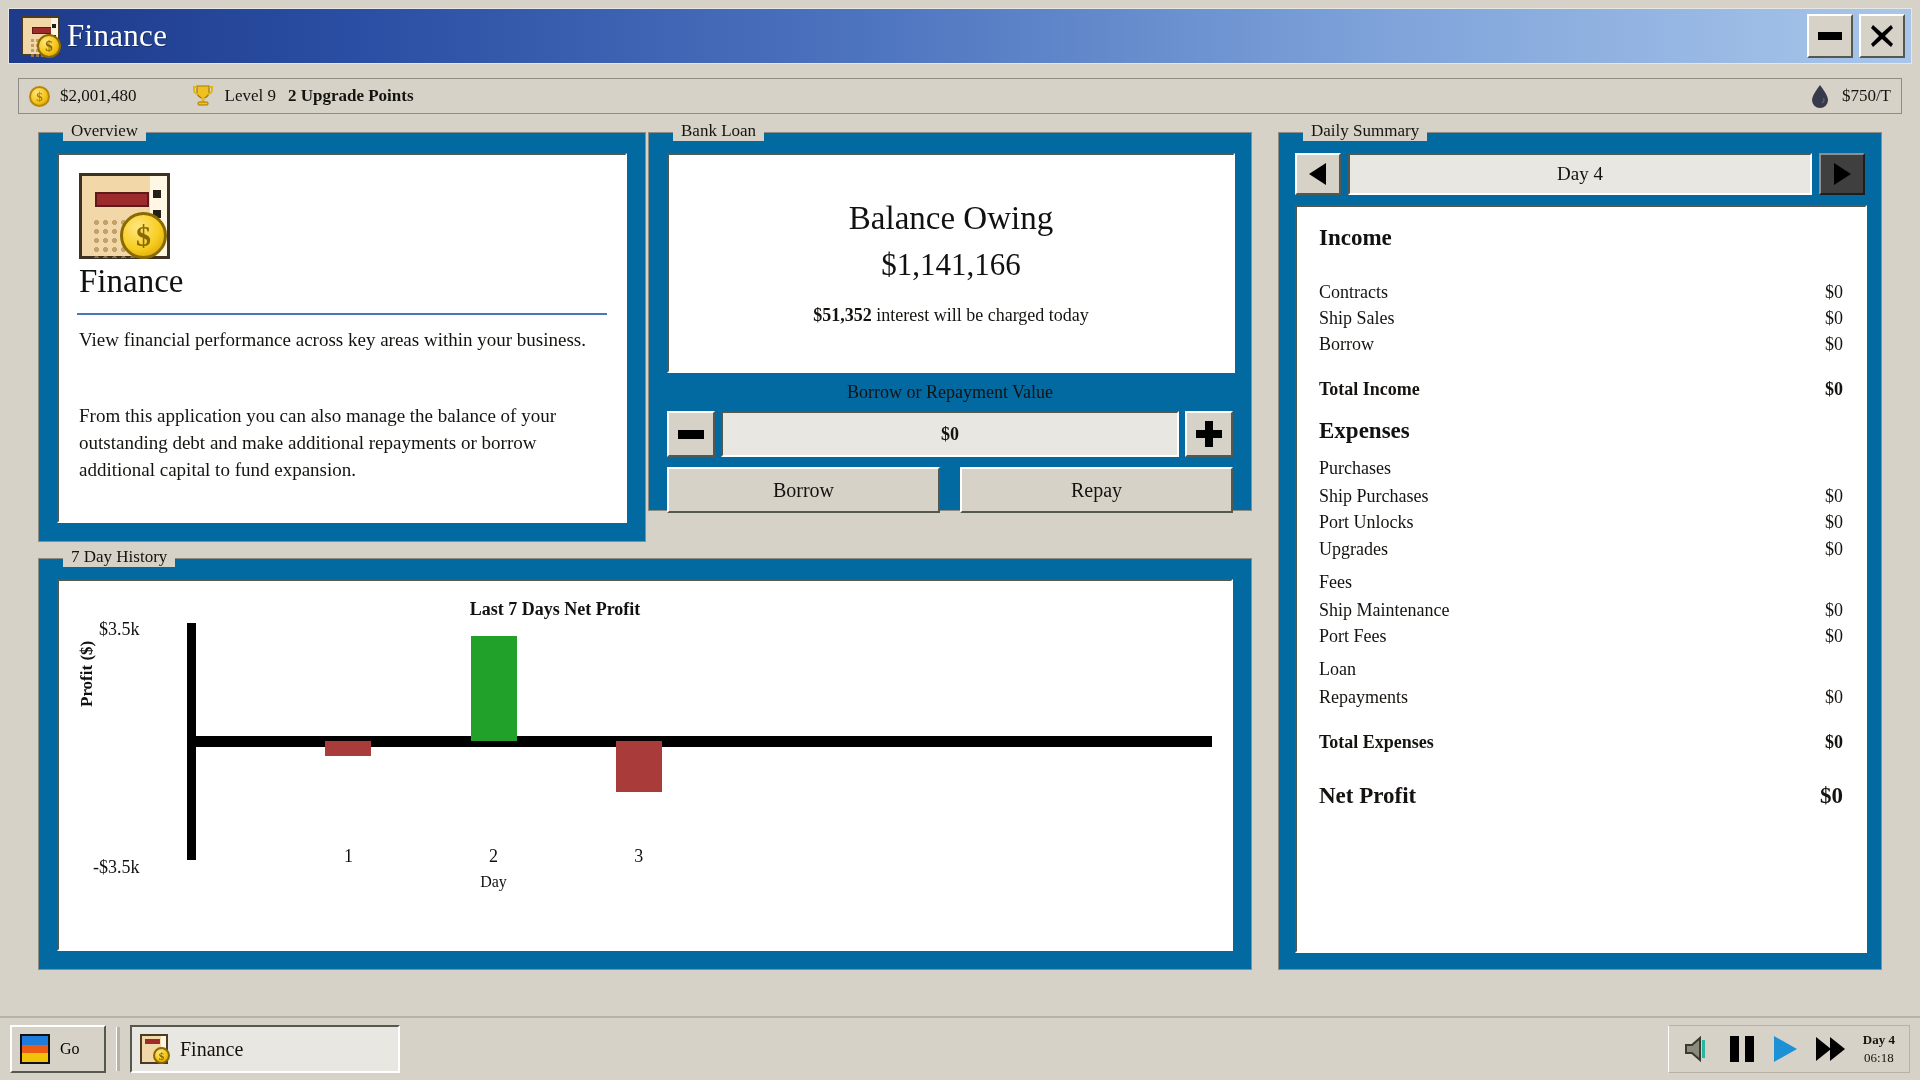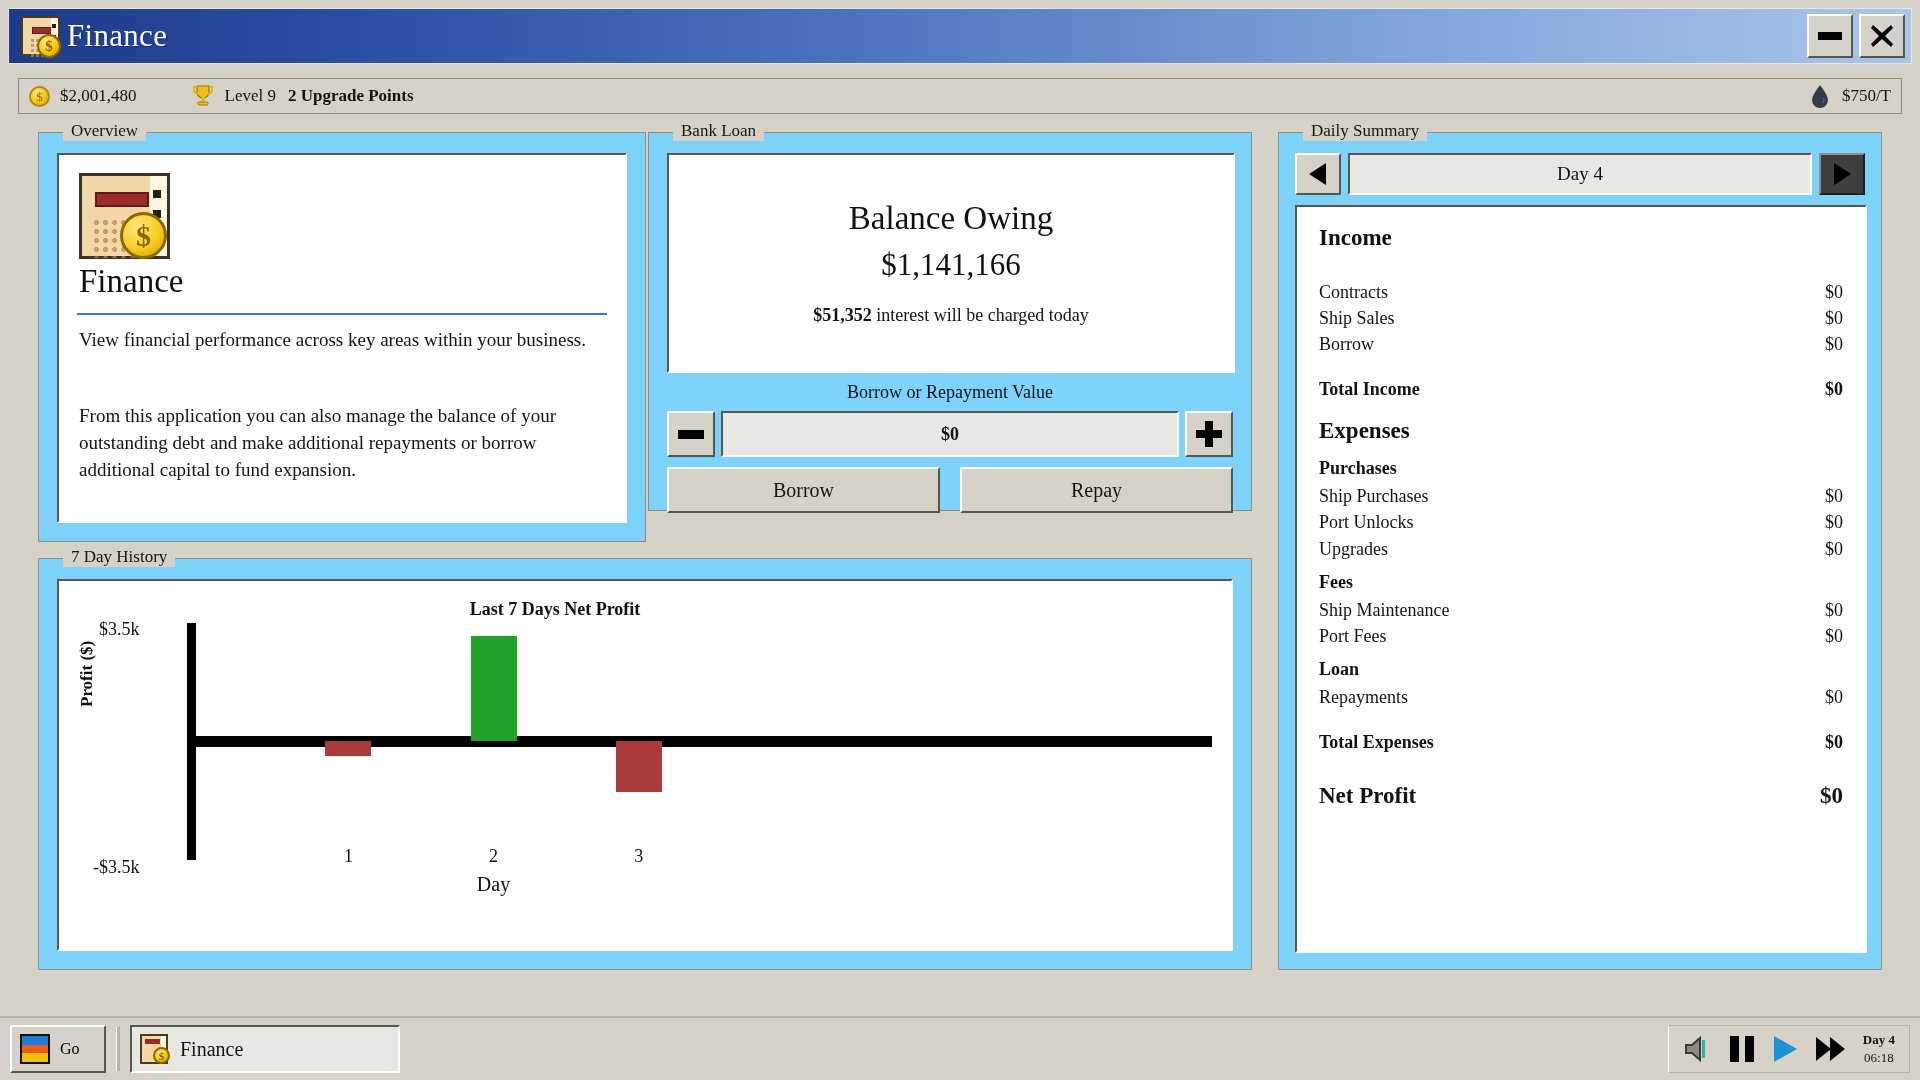--- a/index.html
+++ b/index.html
@@ -116,21 +116,21 @@
     color: #a97c08; font-size: 13px; font-weight: bold;
     text-align: center; line-height: 18px;
   }
   .sb-right { margin-left: auto; display:flex; align-items:center; gap: 12px; }
   .bold { font-weight: bold; }
 
   
   .group {
     position: absolute;
     border: 1px solid #8d8c85;
-    background: #7dd3fc;
+    background: #0369a1;
   }
   .group > .legend {
     position: absolute;
     top: -12px; left: 24px;
     background: #d6d2c8;
     padding: 0 8px;
     font-size: 17px;
     color: #15130f;
   }
   .inner-white {
@@ -239,21 +239,21 @@
     transform: rotate(-90deg); transform-origin: left top;
     white-space: nowrap;
   }
   .tick-top { position: absolute; left: 40px; top: 38px; font-size: 18px; color: #111; }
   .tick-bot { position: absolute; left: 34px; top: 276px; font-size: 18px; color: #111; }
   .axis-y { position: absolute; left: 128px; top: 42px; width: 9px; height: 237px; background: #000; }
   .axis-x { position: absolute; left: 128px; top: 155px; width: 1025px; height: 11px; background: #000; }
   .bar { position: absolute; }
   .xtick { position: absolute; font-size: 18px; color: #111; transform: translateX(-50%); top: 265px; }
   .x-label {
-    position: absolute; top: 292px; font-size: 20px; color: #111;
+    position: absolute; top: 292px; font-size: 16px; color: #111;
     transform: translateX(-50%);
     text-align: right;
   }
 
   
   #grp-daily { left: 1278px; top: 132px; width: 604px; height: 838px; }
   .day-nav { position: absolute; left: 16px; right: 16px; top: 20px; height: 42px; display: flex; gap: 7px; }
   .nav-btn {
     width: 46px; height: 42px;
     background: #d6d2c8;
@@ -267,21 +267,21 @@
     flex: 1;
     background: #e9e7e2;
     border: 2px solid #55584f;
     border-right-color: #ffffff; border-bottom-color: #ffffff;
     display:flex; align-items:center; justify-content:center;
     font-size: 19px; color: #15130f;
   }
   #daily-card { left: 16px; top: 72px; width: 572px; height: 748px; }
   .ds-body { position: absolute; left: 22px; right: 22px; top: 14px; }
   .ds-h { font-size: 23px; font-weight: bold; color: #111; margin-top: 16px; margin-bottom: 14px; }
-  .ds-sub { font-size: 18px; font-weight: bold; color: #111; margin-top: 10px; margin-bottom: 4px; }
+  .ds-sub { font-size: 18px; font-weight: normal; color: #111; margin-top: 10px; margin-bottom: 4px; }
   .ds-row { display: flex; justify-content: space-between; font-size: 18px; color: #15130f; line-height: 1.45; }
   .ds-row.total { font-weight: bold; margin-top: 19px; }
   .ds-row.net { font-weight: bold; font-size: 23px; margin-top: 24px; }
   .ds-spacer { height: 14px; }
 
   
   .taskbar {
     position: absolute; left: 0; right: 0; bottom: 0;
     height: 64px;
     background: #d6d2c8;

